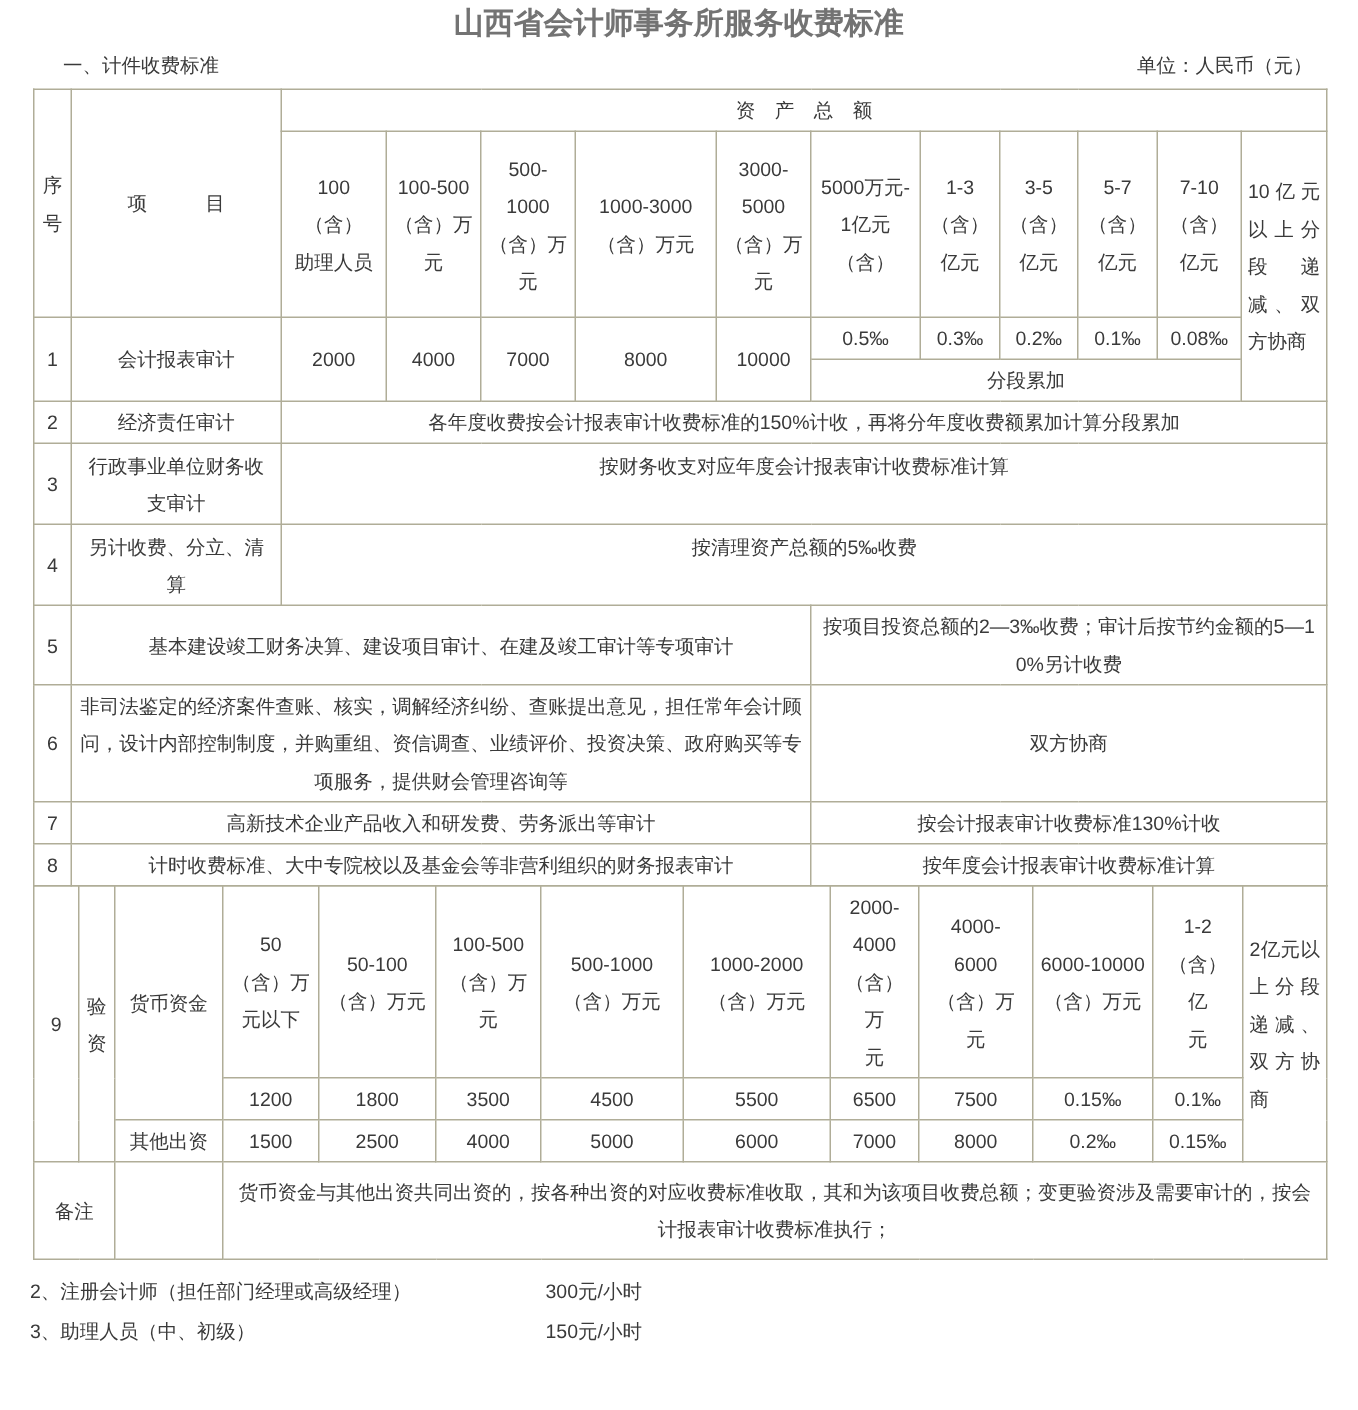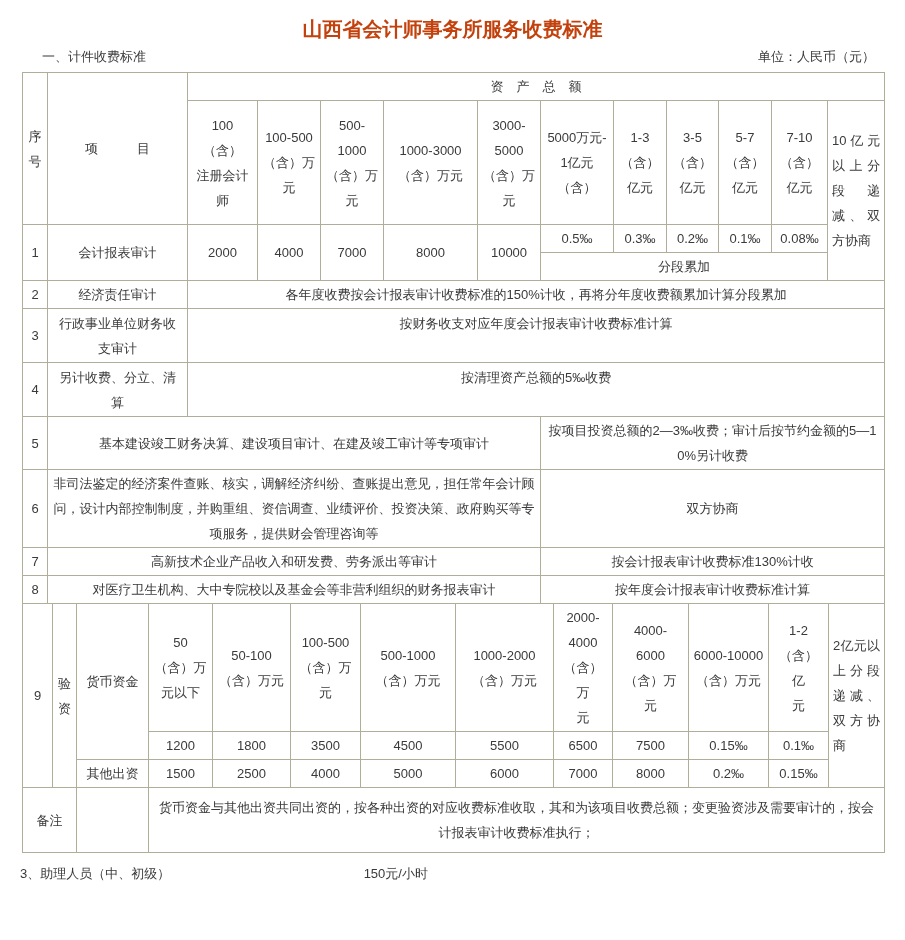--- a/index.html
+++ b/index.html
@@ -2,22 +2,22 @@
 <html><head>
 <meta charset="utf-8">
 <style>
   html,body{margin:0;padding:0;}
   body{
     width:905px;height:940px;background:#ffffff;
     font-family:"Liberation Sans","DejaVu Sans",sans-serif;
     color:#3a3a3a;font-size:13px;
   }
   .title{
-    text-align:center;font-size:20px;font-weight:bold;color:#c2410c;
-    padding-top:16px;height:26px;line-height:26px;
+    text-align:center;font-size:20px;font-weight:bold;color:#737373;
+    padding-top:3px;height:26px;line-height:26px;
   }
   .subhead-row{
     display:flex;justify-content:space-between;align-items:flex-end;
     padding:6px 30px 6px 42px;height:18px;line-height:18px;
   }
   table{
     border-collapse:collapse;table-layout:fixed;width:862px;margin-left:22px;
   }
   #tableB{margin-top:-1px;}
   td{
@@ -61,21 +61,21 @@
   </colgroup>
   <tbody>
       <tr style="height:24px">
     <td rowspan="2">序号</td>
     <td rowspan="2">项　　　目</td>
     <td colspan="11">资　产　总　额</td>
   </tr>
   <tr style="height:124px">
     <td>100
 （含）
-注册会计师</td>
+助理人员</td>
     <td>100-500
 （含）万
 元</td>
     <td>500-
 1000
 （含）万
 元</td>
     <td>1000-3000
 （含）万元</td>
     <td>3000-
@@ -143,21 +143,21 @@
     <td colspan="6" class="tl">非司法鉴定的经济案件查账、核实，调解经济纠纷、查账提出意见，担任常年会计顾问，设计内部控制制度，并购重组、资信调查、业绩评价、投资决策、政府购买等专项服务，提供财会管理咨询等</td>
     <td colspan="6" class="tl">双方协商</td>
   </tr>
   <tr style="height:28px">
     <td>7</td>
     <td colspan="6" class="tl">高新技术企业产品收入和研发费、劳务派出等审计</td>
     <td colspan="6" class="tl">按会计报表审计收费标准130%计收</td>
   </tr>
   <tr style="height:27px">
     <td>8</td>
-    <td colspan="6" class="tl">对医疗卫生机构、大中专院校以及基金会等非营利组织的财务报表审计</td>
+    <td colspan="6" class="tl">计时收费标准、大中专院校以及基金会等非营利组织的财务报表审计</td>
     <td colspan="6" class="tl">按年度会计报表审计收费标准计算</td>
   </tr>
 </tbody>
   </table>
 
 <table id="tableB">
   <colgroup>
     <col style="width:30px">
       <col style="width:24px">
       <col style="width:72px">
@@ -230,17 +230,21 @@
   <tr style="height:65px">
     <td colspan="2">备注</td>
     <td></td>
     <td colspan="10" class="tl">货币资金与其他出资共同出资的，按各种出资的对应收费标准收取，其和为该项目收费总额；变更验资涉及需要审计的，按会计报表审计收费标准执行；</td>
   </tr>
 </tbody>
   </table>
 
 <div class="section2">
   <div class="s2-line">
+    <span class="s2-label">2、注册会计师（担任部门经理或高级经理）</span>
+    <span>300元/小时</span>
+  </div>
+  <div class="s2-line">
     <span class="s2-label">3、助理人员（中、初级）</span>
     <span>150元/小时</span>
   </div>
 
 </div>
 
 </body></html>

